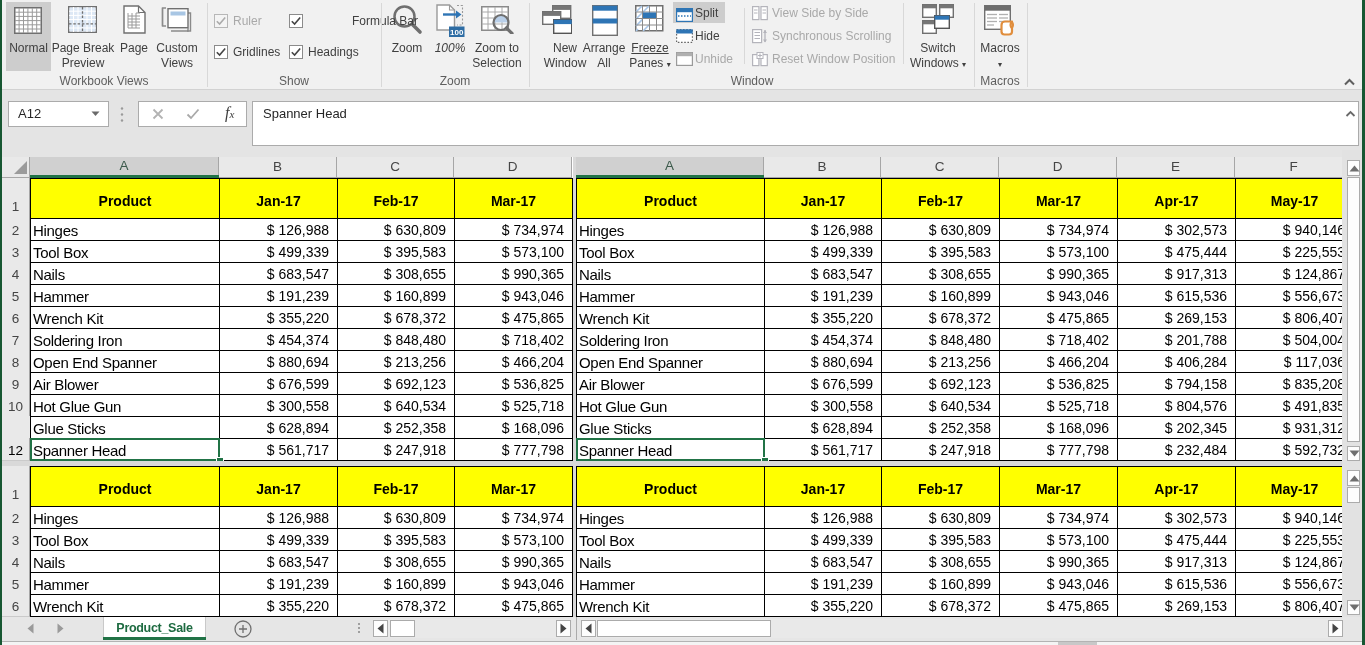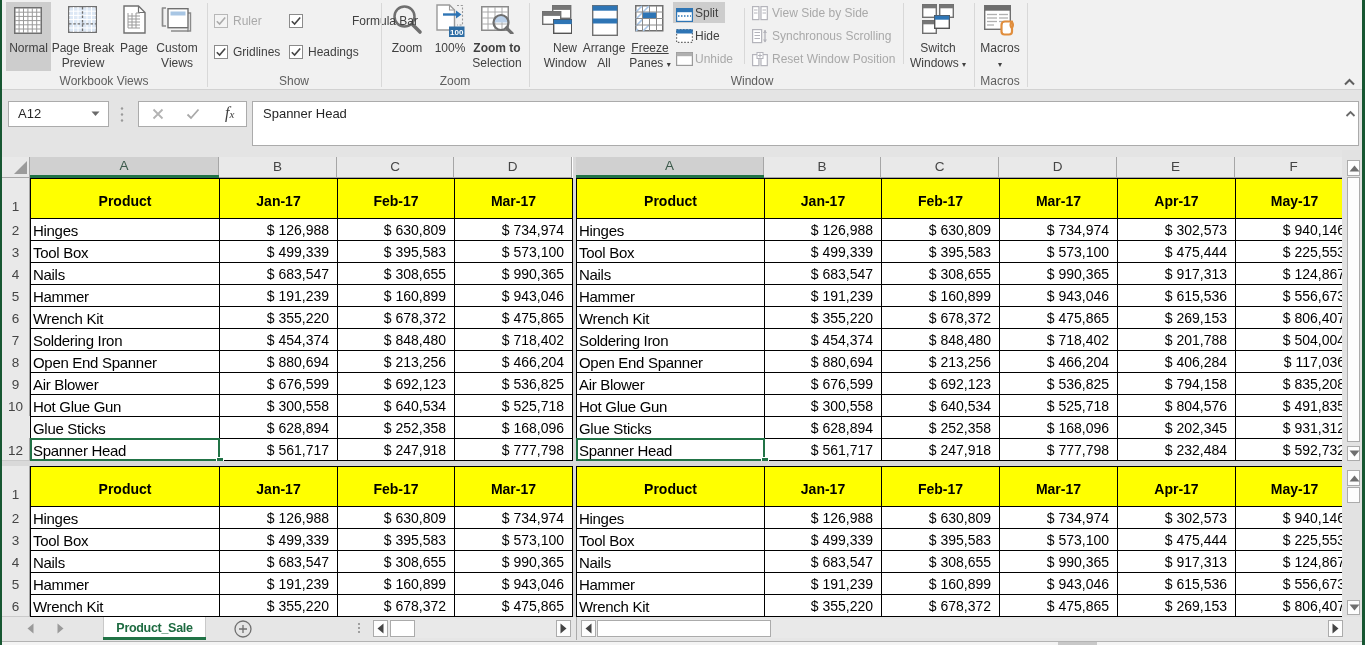--- a/index.html
+++ b/index.html
@@ -217,22 +217,22 @@
 <path d="M27.5 16.5 C29.2 18.6 29.2 21.4 27.5 23.5" fill="none" stroke="#e08d3c" stroke-width="2.2"></path>
 </svg>
 <div class="lbl" style="left:-31.5px;top:41px;width:120px;">Normal</div>
 <div class="lbl" style="left:23px;top:41px;width:120px;">Page Break</div>
 <div class="lbl" style="left:23px;top:56px;width:120px;">Preview</div>
 <div class="lbl" style="left:74px;top:41px;width:120px;">Page</div>
 <div class="lbl" style="left:74px;top:56px;width:120px;margin-top:39px;">Layout</div>
 <div class="lbl" style="left:117px;top:41px;width:120px;">Custom</div>
 <div class="lbl" style="left:117px;top:56px;width:120px;">Views</div>
 <div class="lbl" style="left:347px;top:41px;width:120px;">Zoom</div>
-<div class="lbl" style="left:390px;top:41px;width:120px;">100%</div>
-<div class="lbl" style="left:437px;top:41px;width:120px;font-weight:bold;">Zoom to</div>
+<div class="lbl" style="left:390px;top:41px;width:120px;font-style:italic;">100%</div>
+<div class="lbl" style="left:437px;top:41px;width:120px;">Zoom to</div>
 <div class="lbl" style="left:437px;top:56px;width:120px;">Selection</div>
 <div class="lbl" style="left:505px;top:41px;width:120px;">New</div>
 <div class="lbl" style="left:505px;top:56px;width:120px;">Window</div>
 <div class="lbl" style="left:544px;top:41px;width:120px;">Arrange</div>
 <div class="lbl" style="left:544px;top:56px;width:120px;">All</div>
 <div class="lbl" style="left:590px;top:41px;width:120px;text-decoration:underline;">Freeze</div>
 <div class="lbl" style="left:590px;top:56px;width:120px;">Panes <span style="font-size:8px">▾</span></div>
 <div class="lbl" style="left:878px;top:41px;width:120px;">Switch</div>
 <div class="lbl" style="left:878px;top:56px;width:120px;">Windows <span style="font-size:8px">▾</span></div>
 <div class="lbl" style="left:940px;top:41px;width:120px;">Macros</div>
@@ -323,21 +323,21 @@
 <div class="rhdr" style="left:2px;top:218px;width:28px;height:23px;line-height:25px;color:#454545;">2</div>
 <div class="rhdr" style="left:2px;top:240px;width:28px;height:23px;line-height:25px;color:#454545;">3</div>
 <div class="rhdr" style="left:2px;top:262px;width:28px;height:23px;line-height:25px;color:#454545;">4</div>
 <div class="rhdr" style="left:2px;top:284px;width:28px;height:23px;line-height:25px;color:#454545;">5</div>
 <div class="rhdr" style="left:2px;top:306px;width:28px;height:23px;line-height:25px;color:#454545;">6</div>
 <div class="rhdr" style="left:2px;top:328px;width:28px;height:23px;line-height:25px;color:#454545;">7</div>
 <div class="rhdr" style="left:2px;top:350px;width:28px;height:23px;line-height:25px;color:#454545;">8</div>
 <div class="rhdr" style="left:2px;top:372px;width:28px;height:23px;line-height:25px;color:#454545;">9</div>
 <div class="rhdr" style="left:2px;top:394px;width:28px;height:23px;line-height:25px;color:#454545;">10</div>
 <div class="rhdr" style="left:2px;top:416px;width:28px;height:23px;line-height:25px;color:#1d4ed8;padding-left:32px;">11</div>
-<div class="rhdr" style="left:2px;top:438px;width:28px;height:23px;line-height:25px;color:#404040;">12</div>
+<div class="rhdr" style="left:2px;top:438px;width:28px;height:23px;line-height:25px;color:#000000;">12</div>
 <div class="rhdr" style="left:2px;top:466px;width:28px;height:41px;line-height:57px;color:#454545;">1</div>
 <div class="rhdr" style="left:2px;top:506px;width:28px;height:23px;line-height:25px;color:#454545;">2</div>
 <div class="rhdr" style="left:2px;top:528px;width:28px;height:23px;line-height:25px;color:#454545;">3</div>
 <div class="rhdr" style="left:2px;top:550px;width:28px;height:23px;line-height:25px;color:#454545;">4</div>
 <div class="rhdr" style="left:2px;top:572px;width:28px;height:23px;line-height:25px;color:#454545;">5</div>
 <div class="rhdr" style="left:2px;top:594px;width:28px;height:23px;line-height:25px;color:#454545;">6</div>
 <div class="a" style="left:30px;top:178px;width:1px;height:283px;background:#000;"></div>
 <div class="a" style="left:30px;top:178px;width:543px;height:1px;background:#000;"></div>
 <div class="cell ylw" style="left:31px;top:179px;width:189px;height:40px;line-height:44px;">Product</div>
 <div class="cell prd" style="left:31px;top:219px;width:189px;height:22px;line-height:23px;">Hinges</div>

